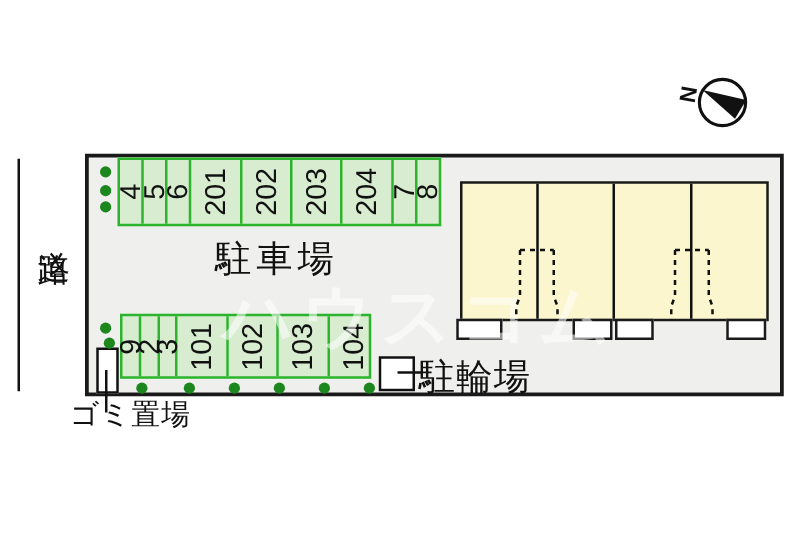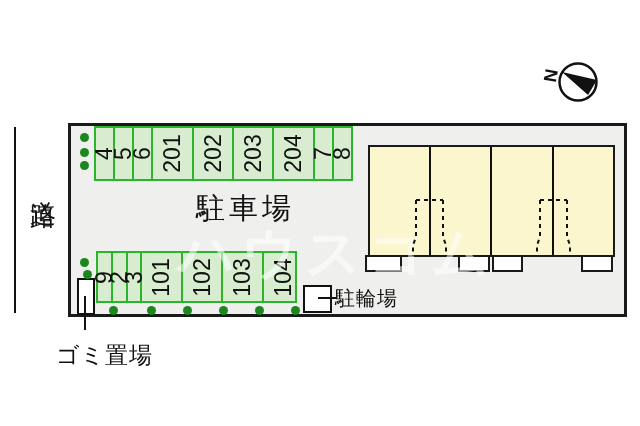--- a/index.html
+++ b/index.html
@@ -54,23 +54,23 @@
   
   .dot{
     width:9px;height:9px;border-radius:50%;background:#1c871c;z-index:5;
   }
   
   .lbl{z-index:10;line-height:1.1;letter-spacing:2px;}
   .lbl-road{
     left:29px;top:180px;font-size:26px;
     writing-mode:vertical-rl;text-orientation:upright;letter-spacing:3px;
   }
-  .lbl-parking{left:172px;top:193px;font-size:29px;letter-spacing:4px;margin-left:24px;}
-  .lbl-garbage{left:56px;top:319px;font-size:23px;letter-spacing:1px;margin-top:24px;}
-  .lbl-bicycle{left:335px;top:287px;font-size:20px;letter-spacing:1px;}
+  .lbl-parking{left:172px;top:193px;font-size:29px;letter-spacing:4px;}
+  .lbl-garbage{left:56px;top:319px;font-size:23px;letter-spacing:1px;}
+  .lbl-bicycle{left:335px;top:287px;font-size:29px;letter-spacing:1px;}
   
   .watermark{
     left:178px;top:180px;z-index:6;
     font-size:56px;font-weight:bold;letter-spacing:6px;
     color:rgba(255,255,255,0.55);pointer-events:none;white-space:nowrap;margin-top:36px;
   }
   .overlay-svg{left:0;top:0;z-index:8;pointer-events:none;}
   .compass{left:530px;top:48px;z-index:10;}
 </style>
 </head>

